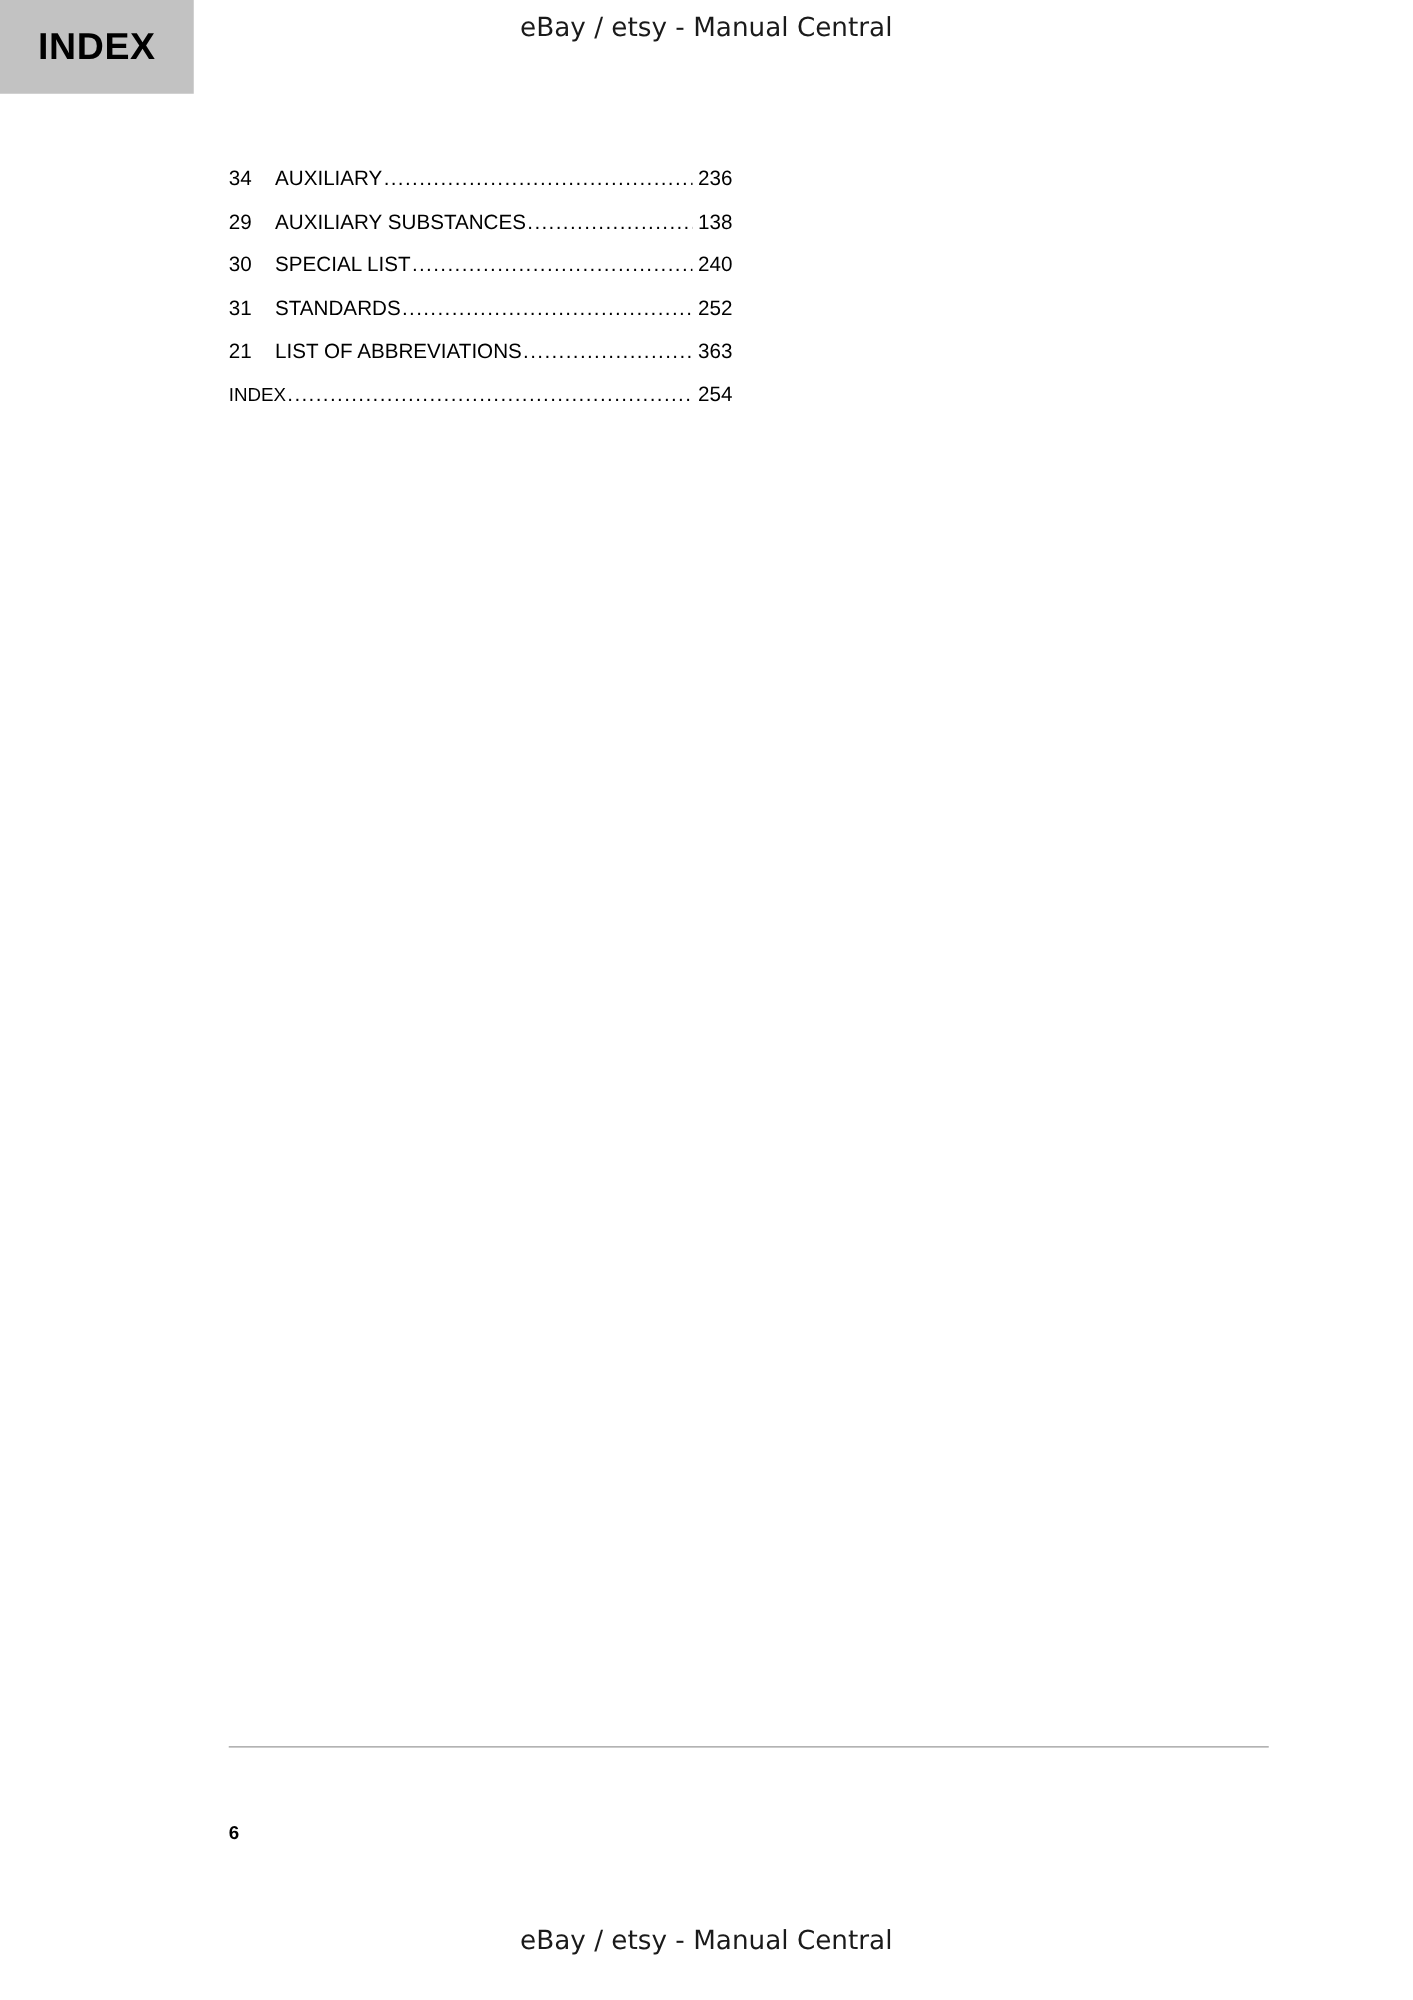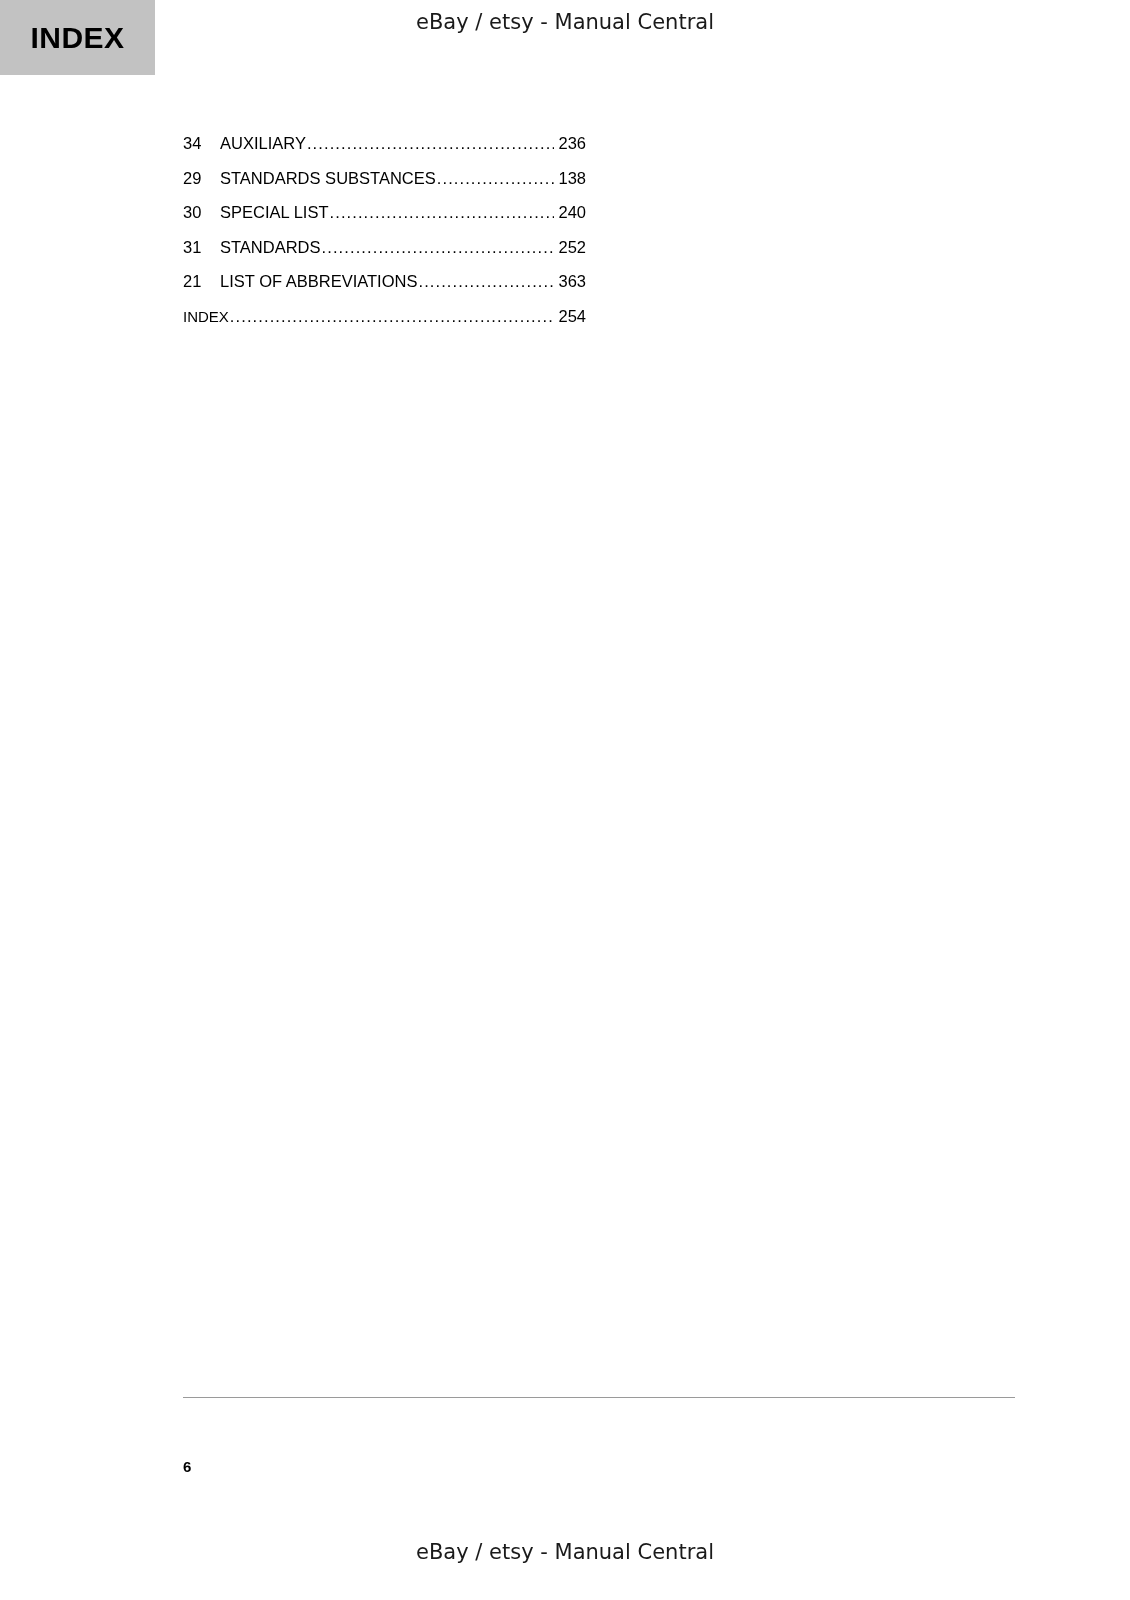--- a/index.html
+++ b/index.html
@@ -127,21 +127,21 @@
 
   <div class="toc-row">
     <span class="toc-num">34</span>
     <span class="toc-title">AUXILIARY</span>
     <span class="toc-dots">............................................................................................</span>
     <span class="toc-page">236</span>
   </div>
 
   <div class="toc-row">
     <span class="toc-num">29</span>
-    <span class="toc-title">STANDARDS SUBSTANCES</span>
+    <span class="toc-title">AUXILIARY SUBSTANCES</span>
     <span class="toc-dots">............................................................................................</span>
     <span class="toc-page">138</span>
   </div>
 
   <div class="toc-row">
     <span class="toc-num">30</span>
     <span class="toc-title">SPECIAL LIST</span>
     <span class="toc-dots">............................................................................................</span>
     <span class="toc-page">240</span>
   </div>

